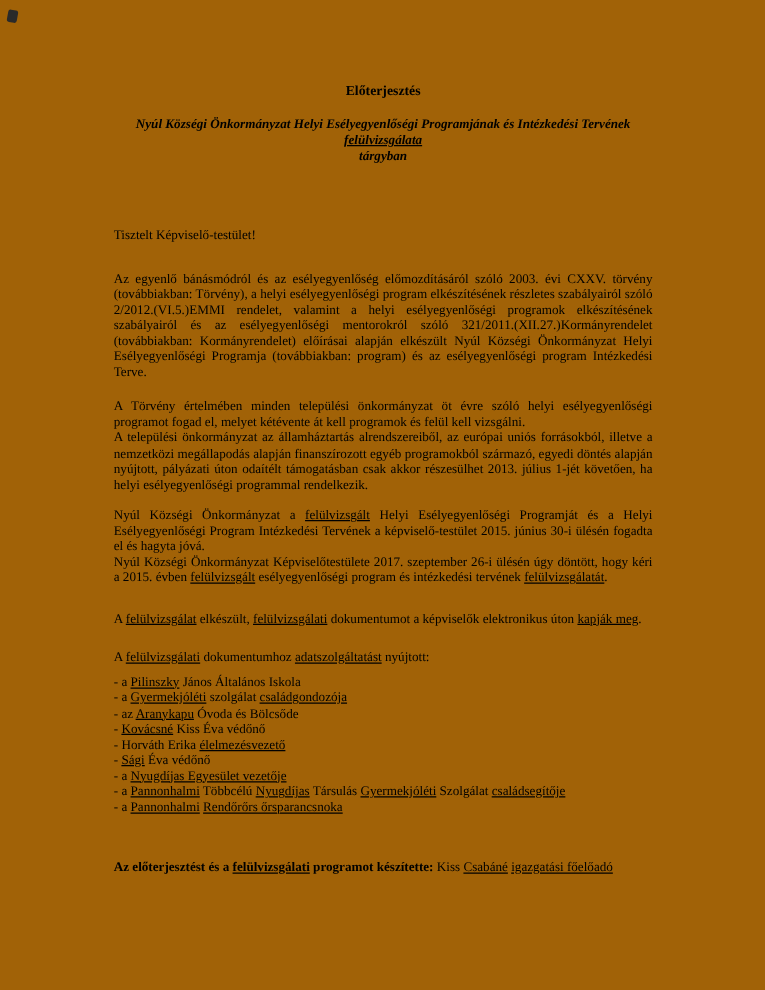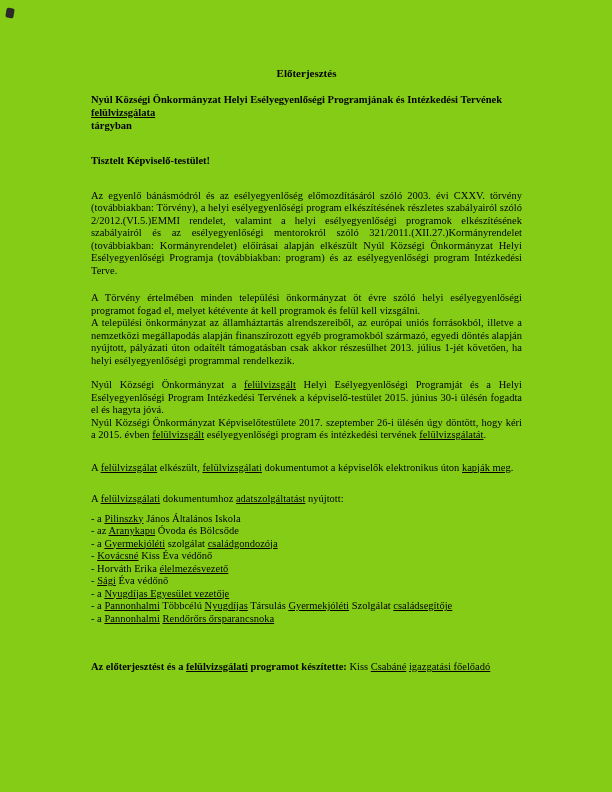--- a/index.html
+++ b/index.html
@@ -1,20 +1,20 @@
 <!DOCTYPE html>
 <html><head>
 <meta charset="utf-8">
 <style>
   html,body { margin:0; padding:0; background:#e8e8e8; }
   .page {
     position:relative;
     width:612px; height:792px;
     margin:0 auto;
-    background:#84cc16;
+    background:#a16207;
     color:#000000;
     font-family:"Liberation Serif", "DejaVu Serif", serif;
     font-size:10.5px;
     line-height:12.5px;
     overflow:hidden;
   }
   .artifact {
     position:absolute; left:6px; top:8px;
     width:8px; height:10px;
     background:#2a2a2a;
@@ -24,24 +24,26 @@
   .content { position:absolute; left:91px; top:0; width:431px; }
   .title {
     margin-top:67px;
     text-align:center;
     font-weight:bold;
     font-size:11px;
     line-height:13px;
   }
   .subtitle {
     margin-top:13px;
+    text-align:center;
     font-weight:bold;
     line-height:13px;
+    font-style:italic;
   }
-  .greeting { margin-top:23px; font-weight:bold; }
+  .greeting { margin-top:51px; font-weight:normal; }
   .para { text-align:justify; }
   .mt-p1 { margin-top:22px; }
   .mt-block2 { margin-top:15px; }
   .mt-block3 { margin-top:12px; }
   .mt-p6 { margin-top:20px; }
   .mt-p7 { margin-top:19px; }
   .list { margin-top:7px; }
   .footer { margin-top:36px; }
   .footer-label { font-weight:bold; }
   .u { text-decoration:underline; text-decoration-thickness:1px; }
@@ -75,22 +77,22 @@
       <div class="para"><span>Nyúl Községi Önkormányzat a </span><span class="u">felülvizsgált</span><span> Helyi Esélyegyenlőségi Programját és a Helyi Esélyegyenlőségi Program Intézkedési Tervének a képviselő-testület 2015. június 30-i ülésén fogadta el és hagyta jóvá.</span></div>
       <div class="para"><span>Nyúl Községi Önkormányzat Képviselőtestülete 2017. szeptember 26-i ülésén úgy döntött, hogy kéri a 2015. évben </span><span class="u">felülvizsgált</span><span> esélyegyenlőségi program és intézkedési tervének </span><span class="u">felülvizsgálatát</span><span>.</span></div>
     </div>
 
     <div class="para mt-p6"><span>A </span><span class="u">felülvizsgálat</span><span> elkészült, </span><span class="u">felülvizsgálati</span><span> dokumentumot a képviselők elektronikus úton </span><span class="u">kapják meg</span><span>.</span></div>
 
     <div class="para mt-p7"><span>A </span><span class="u">felülvizsgálati</span><span> dokumentumhoz </span><span class="u">adatszolgáltatást</span><span> nyújtott:</span></div>
 
     <div class="list">
       <div class="list-item"><span>- a </span><span class="u">Pilinszky</span><span> János Általános Iskola</span></div>
+      <div class="list-item"><span>- a </span><span class="u">Gyermekjóléti</span><span> szolgálat </span><span class="u">családgondozója</span></div>
       <div class="list-item"><span>- az </span><span class="u">Aranykapu</span><span> Óvoda és Bölcsőde</span></div>
-      <div class="list-item"><span>- a </span><span class="u">Gyermekjóléti</span><span> szolgálat </span><span class="u">családgondozója</span></div>
       <div class="list-item"><span>- </span><span class="u">Kovácsné</span><span> Kiss Éva védőnő</span></div>
       <div class="list-item"><span>- Horváth Erika </span><span class="u">élelmezésvezető</span></div>
       <div class="list-item"><span>- </span><span class="u">Sági</span><span> Éva védőnő</span></div>
       <div class="list-item"><span>- a </span><span class="u">Nyugdíjas Egyesület vezetője</span></div>
       <div class="list-item"><span>- a </span><span class="u">Pannonhalmi</span><span> Többcélú </span><span class="u">Nyugdíjas</span><span> Társulás </span><span class="u">Gyermekjóléti</span><span> Szolgálat </span><span class="u">családsegítője</span></div>
       <div class="list-item"><span>- a </span><span class="u">Pannonhalmi</span><span> </span><span class="u">Rendőrőrs őrsparancsnoka</span></div>
     </div>
 
     <div class="footer">
       <span class="footer-label"><span>Az előterjesztést és a </span><span class="u">felülvizsgálati</span><span> programot készítette:</span></span><span><span>  Kiss </span><span class="u">Csabáné</span><span> </span><span class="u">igazgatási főelőadó</span></span>

